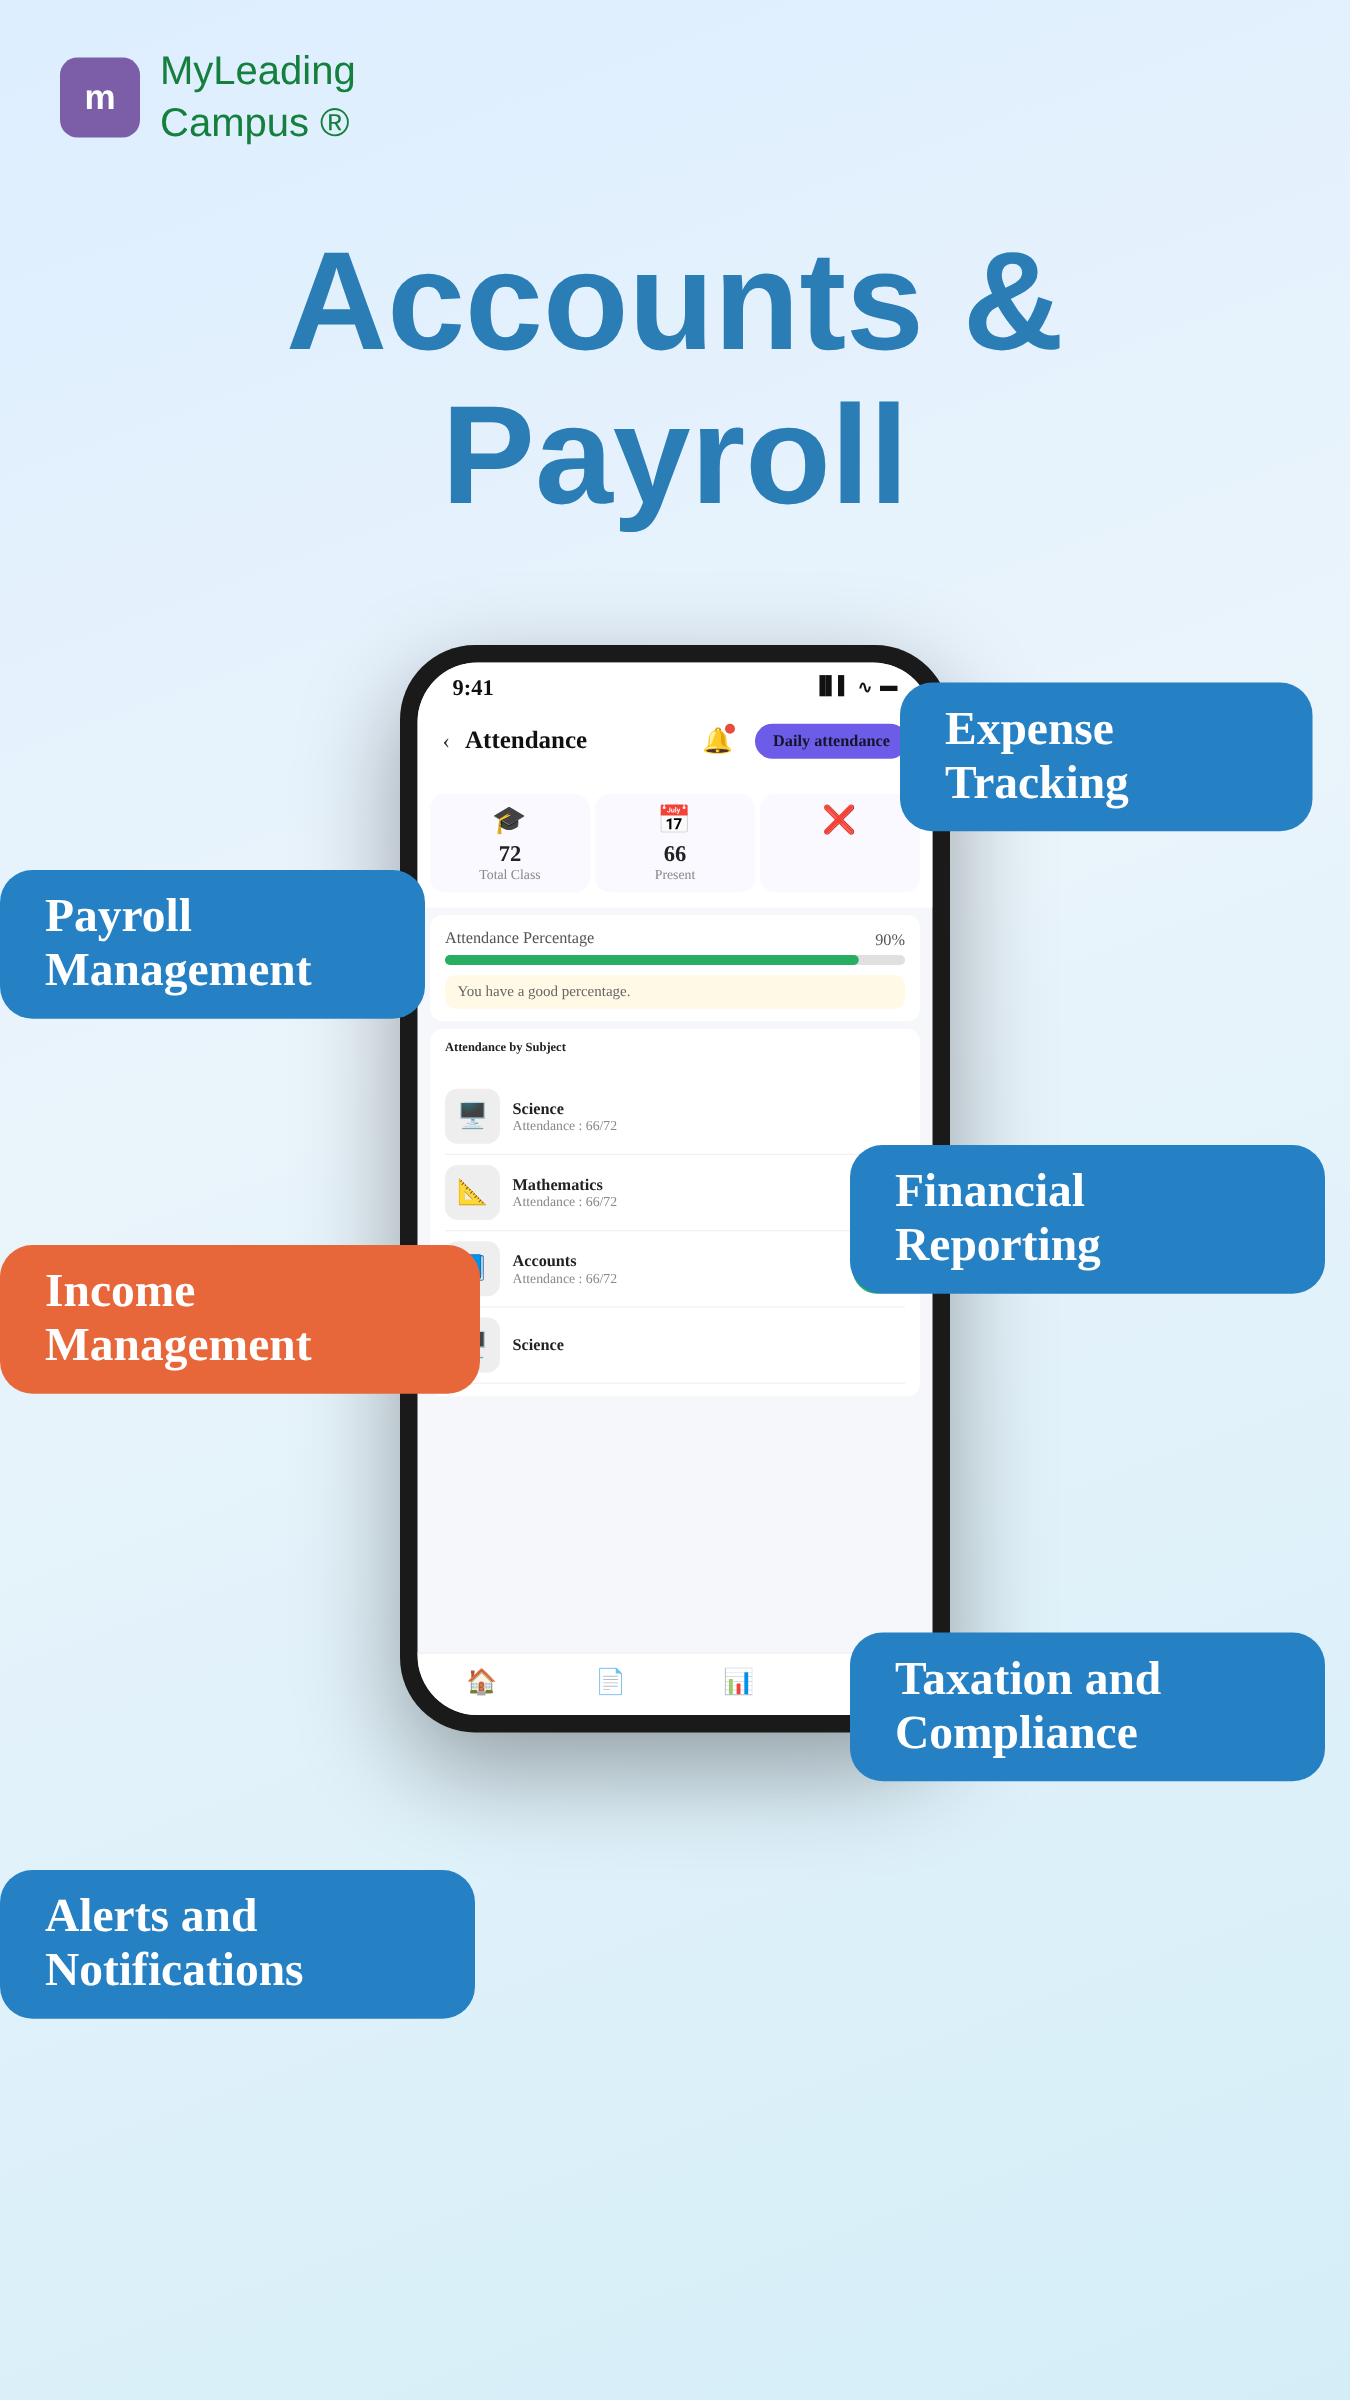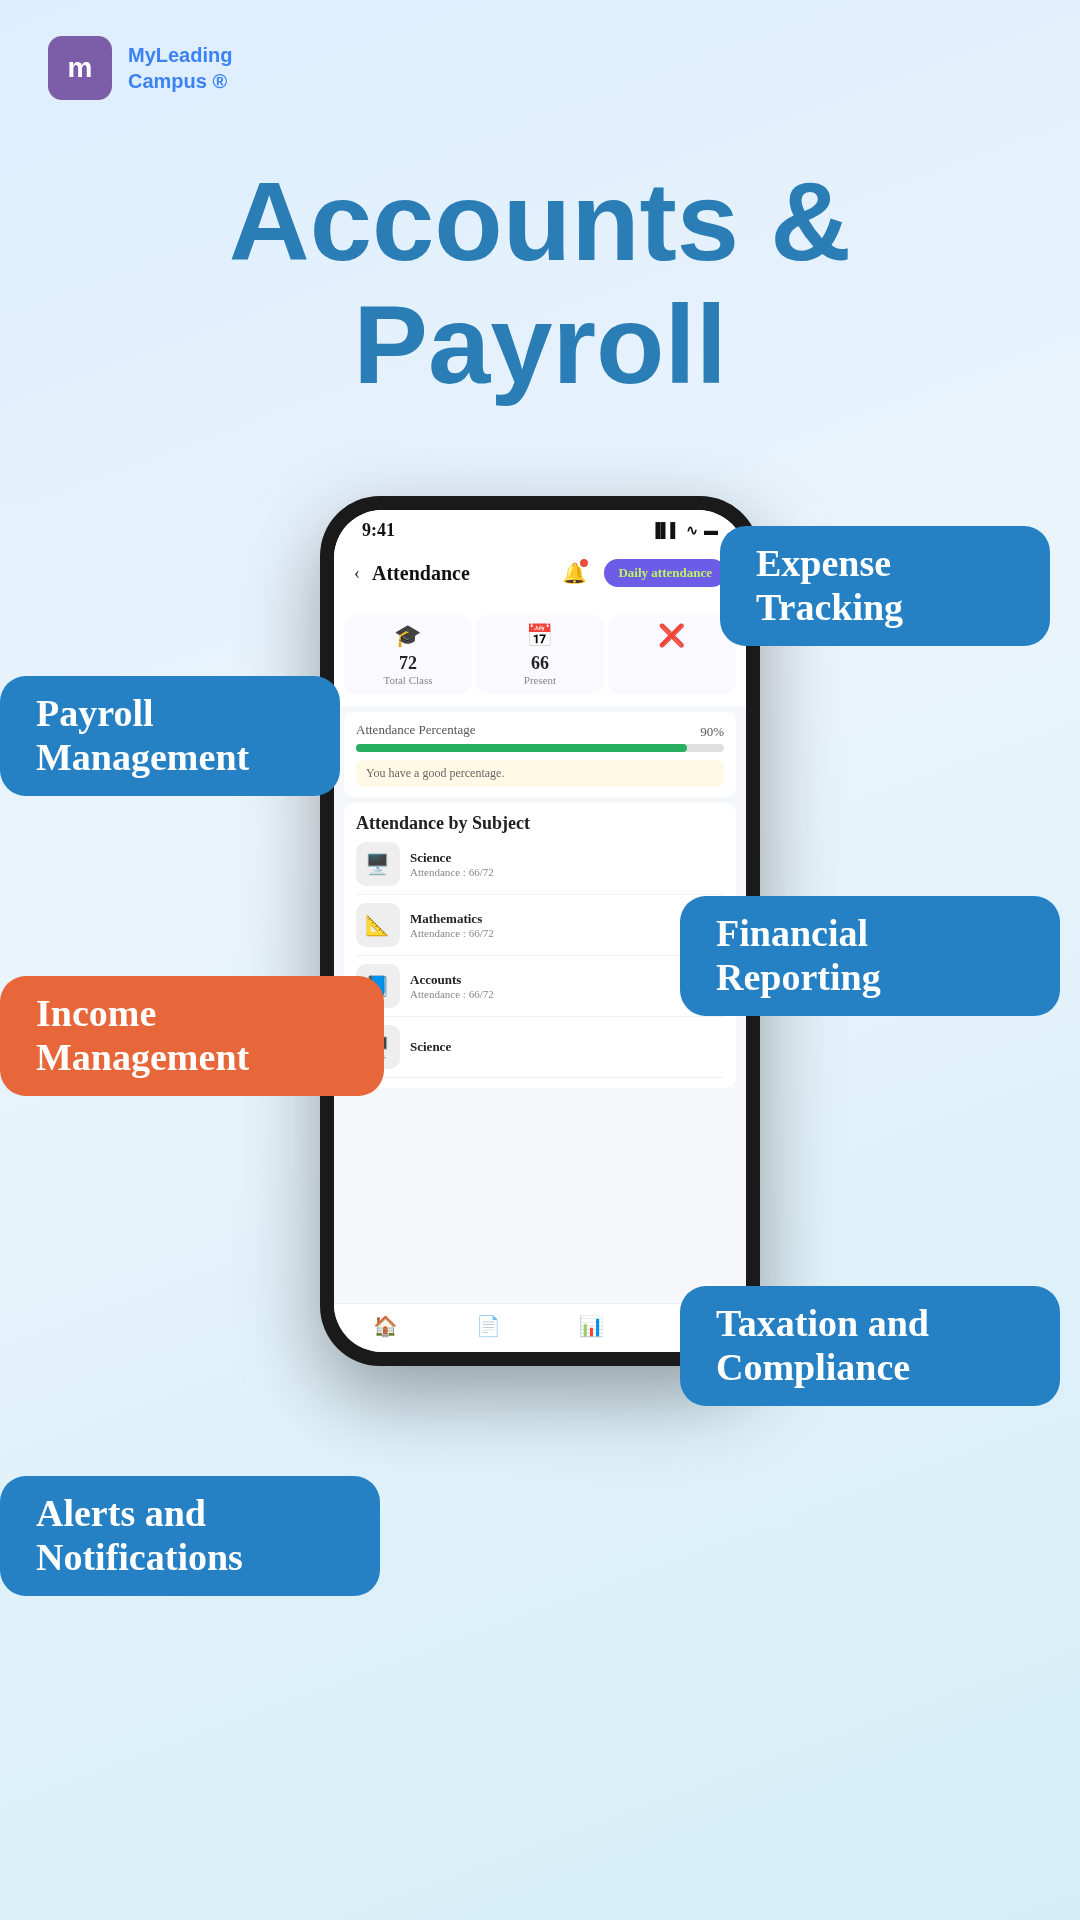--- a/index.html
+++ b/index.html
@@ -26,24 +26,24 @@
       border-radius: 14px;
       display: flex;
       align-items: center;
       justify-content: center;
       margin-right: 16px;
       font-weight: bold;
       color: white;
       font-size: 28px;
     }
     .logo-text {
-      font-size: 20px;
-      color: #3b82f6;
+      font-size: 32px;
+      color: #15803d;
       line-height: 1.3;
-      font-weight: 700;
+      font-weight: 400;
     }
 
     
     .main-title {
       text-align: center;
       margin-top: 60px;
       padding: 0 93px;
     }
     .main-title h1 {
       font-size: 112px;
@@ -122,21 +122,21 @@
       top: 2px;
       right: 2px;
       width: 12px;
       height: 12px;
       background: #e74c3c;
       border-radius: 50%;
       border: 2px solid white;
     }
     .daily-btn {
       background: #6c5ce7;
-      color: #bef264;
+      color: #0f172a;
       border-radius: 20px;
       padding: 6px 14px;
       font-size: 13px;
       font-weight: 600;
     }
 
     
     .stats-row {
       display: flex;
       background: white;
@@ -185,21 +185,21 @@
       color: #666;
     }
 
     
     .subject-section {
       background: white;
       margin: 6px 10px;
       border-radius: 10px;
       padding: 10px 12px;
     }
-    .section-title { font-size: 18px; font-weight: 700; color: #222; margin-bottom: 0; }
+    .section-title { font-size: 10px; font-weight: 700; color: #222; margin-bottom: 19px; }
     .subject-item {
       display: flex;
       align-items: center;
       padding: 8px 0;
       border-bottom: 1px solid #f0f0f0;
     }
     .subject-icon {
       width: 44px;
       height: 44px;
       background: #eee;

